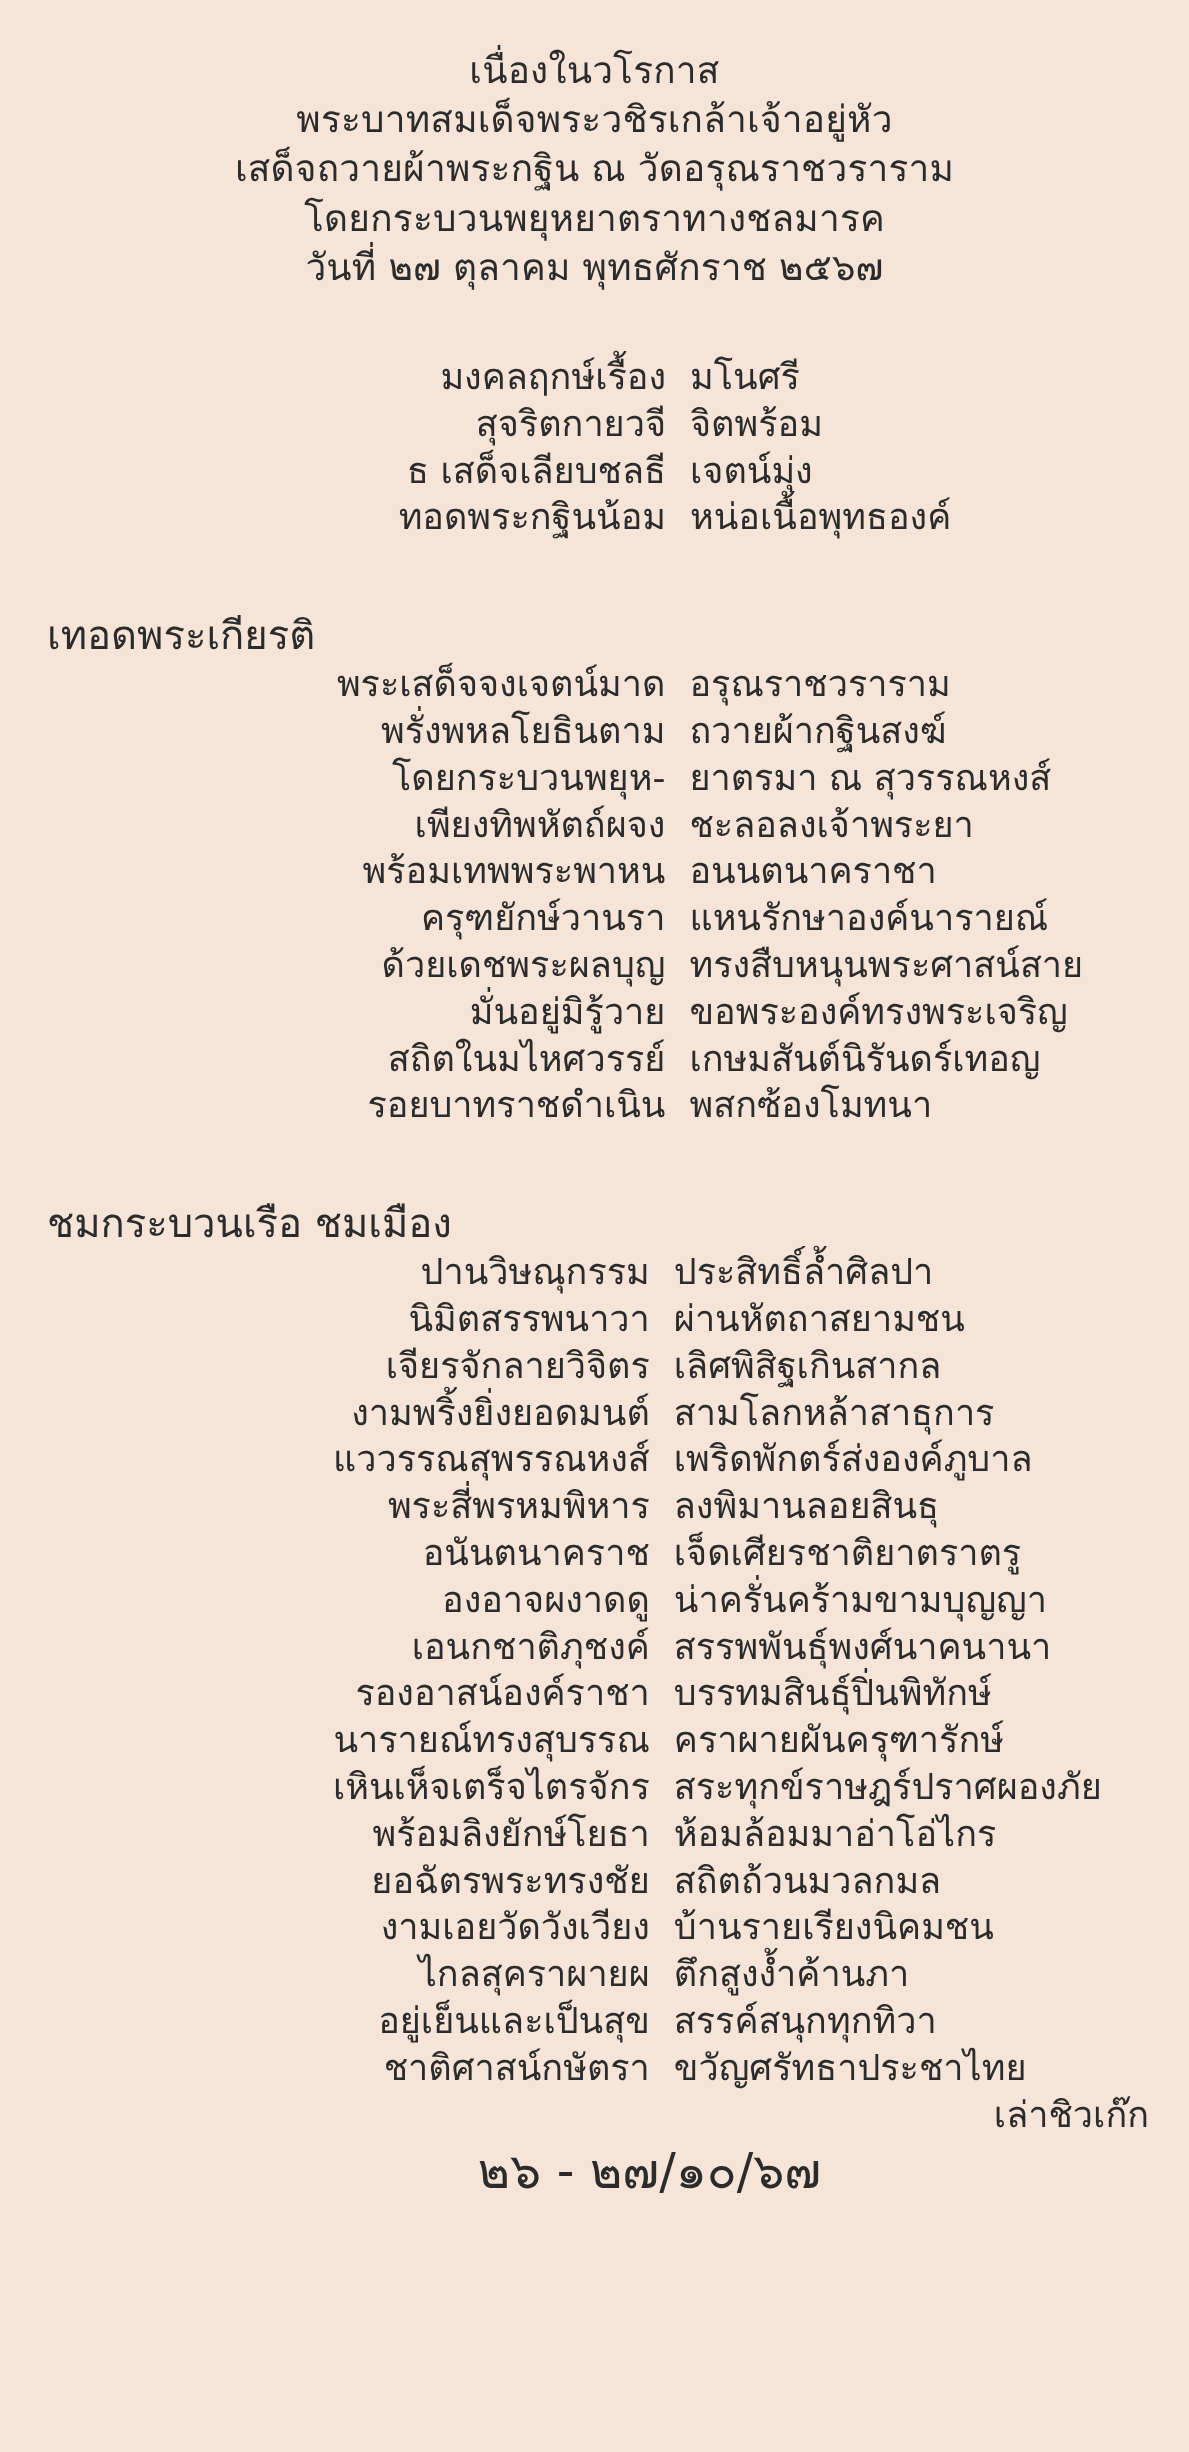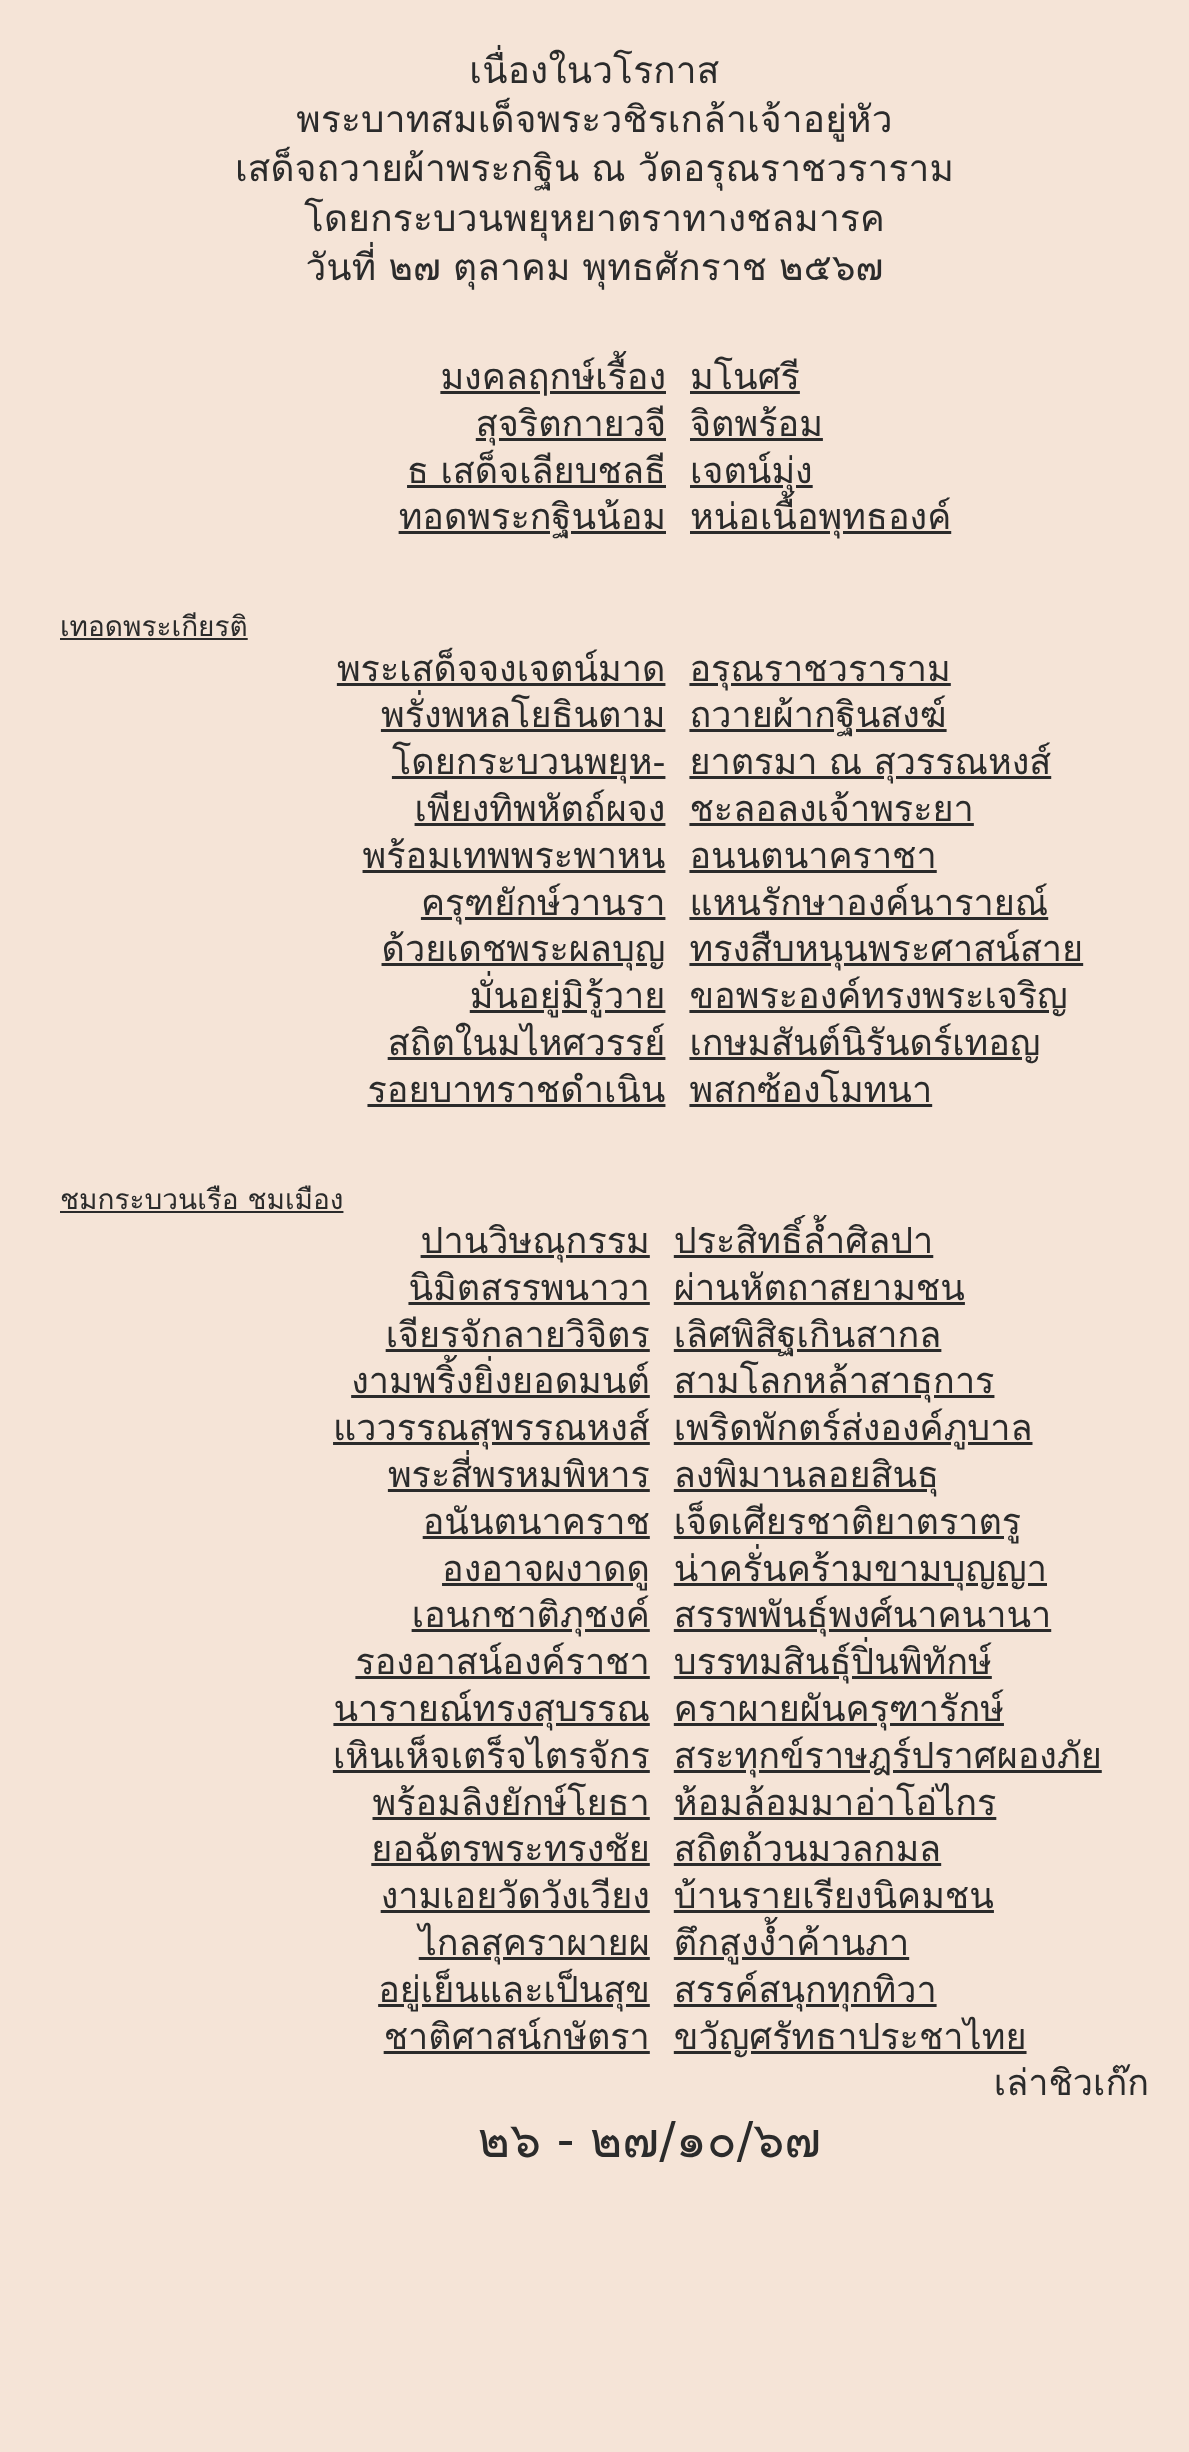--- a/index.html
+++ b/index.html
@@ -31,26 +31,25 @@
     letter-spacing: 0.2px;
   }
   .header .line {
     display: block;
     white-space: nowrap;
   }
 
   
   .block {
     margin-top: 0;
-    text-decoration: underline;
   }
   .section-title {
-    font-size: 28px;
+    font-size: 40px;
     line-height: 1.3;
-    margin-left: 20px;
+    margin-left: 7px;
     white-space: nowrap;
   }
   .verse {
     display: block;
   }
   .verse-row {
     display: flex;
     align-items: baseline;
     font-size: 36px;
     line-height: 1.30;

